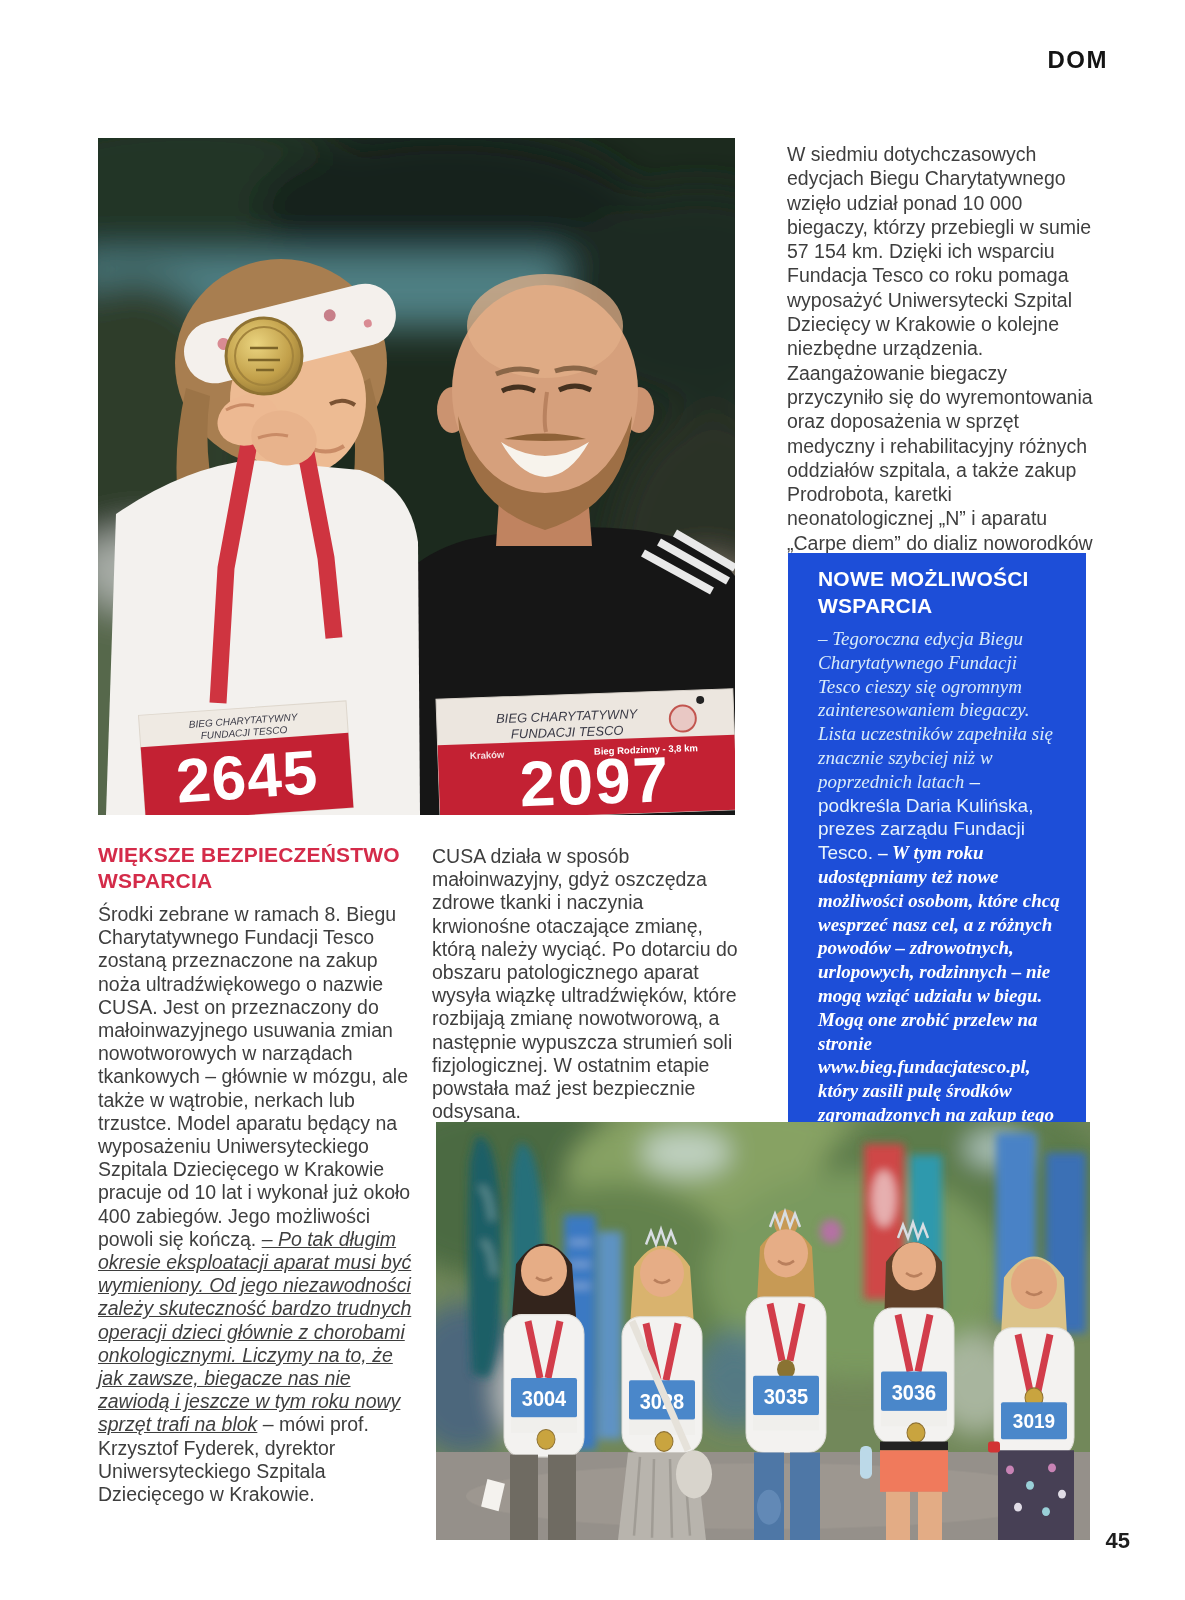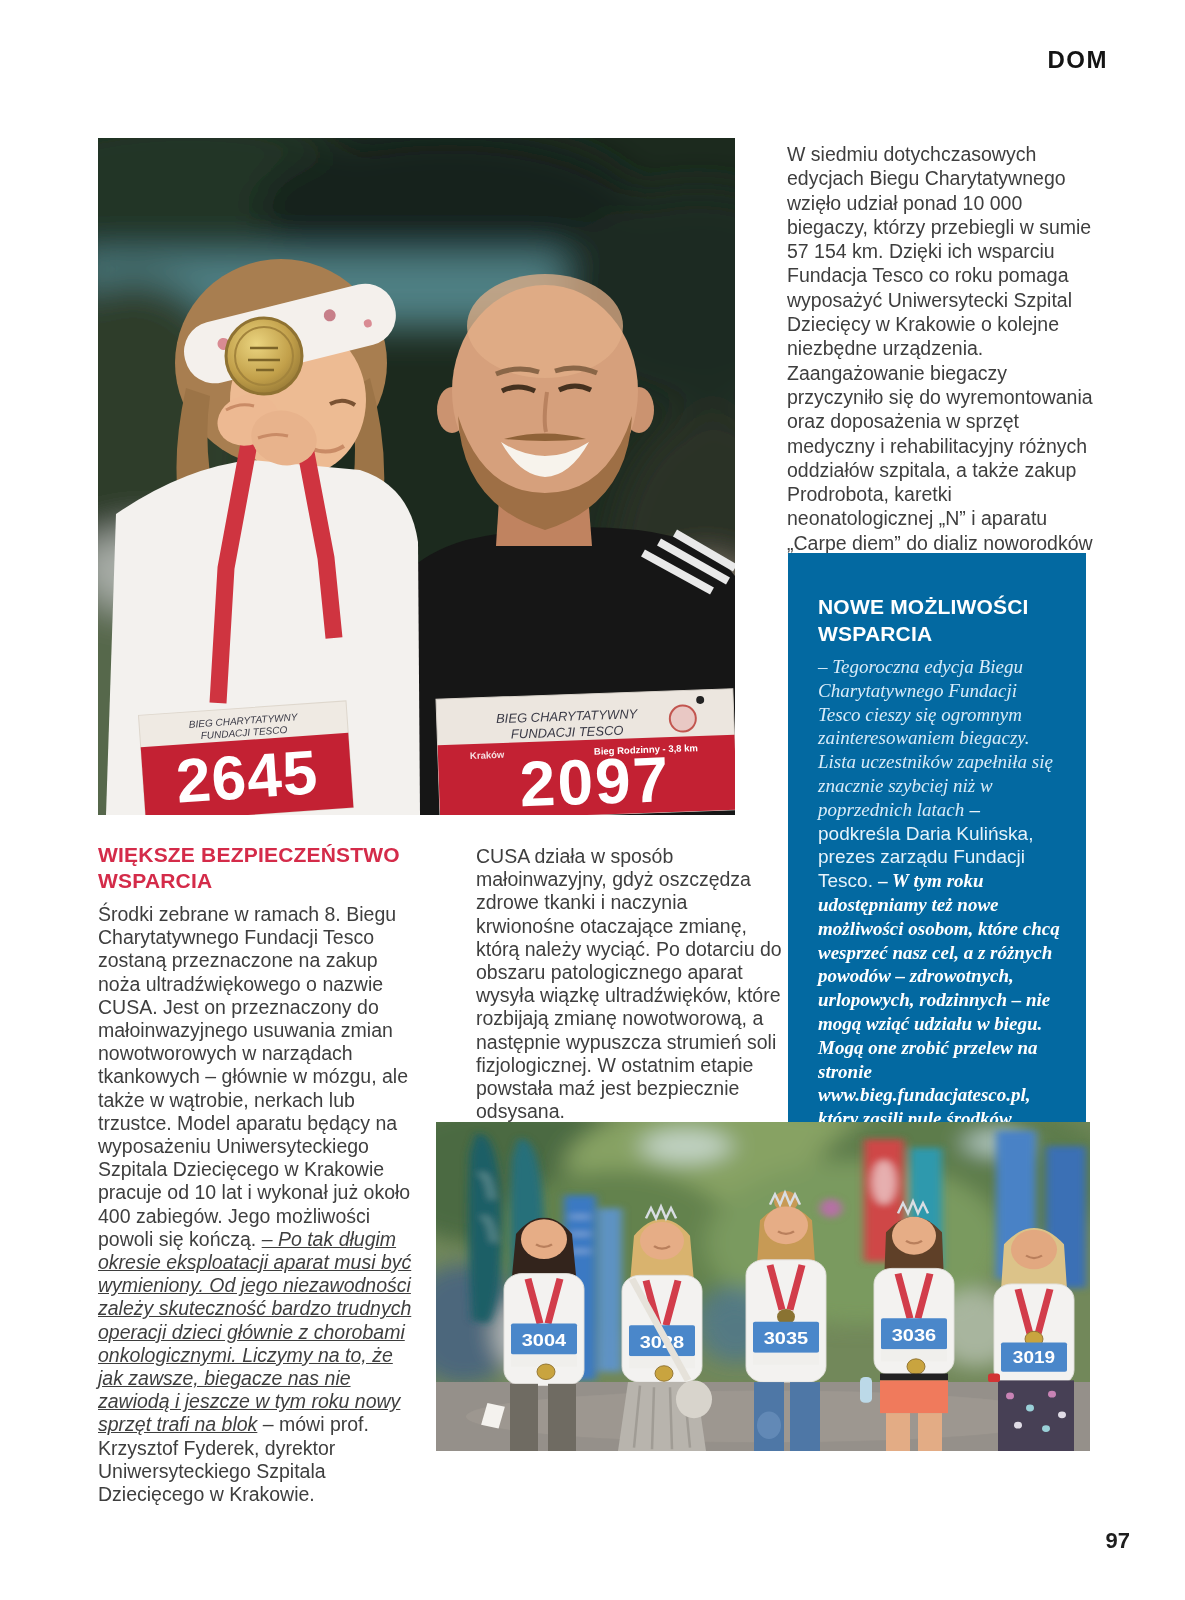--- a/index.html
+++ b/index.html
@@ -1,34 +1,34 @@
 <!DOCTYPE html>
 <html><head>
 <meta charset="utf-8">
 <style>
   html,body{margin:0;padding:0;background:#ffffff;}
   .page{position:relative;width:1185px;height:1600px;background:#ffffff;overflow:hidden;
         font-family:"Liberation Sans", sans-serif;}
   .dom-label{position:absolute;top:46px;right:77px;font-size:24px;font-weight:bold;
              letter-spacing:1.5px;color:#141414;}
   .photo-main{position:absolute;left:98px;top:138px;width:637px;height:677px;margin:0;}
-  .photo-bottom{position:absolute;left:436px;top:1122px;width:654px;height:329px;margin:0;}
+  .photo-bottom{position:absolute;left:436px;top:1122px;width:654px;height:418px;margin:0;}
   .photo-main svg,.photo-bottom svg{display:block;width:100%;height:100%;}
   .intro{position:absolute;left:787px;top:142px;width:308px;}
   .intro p{margin:0;font-size:19.5px;line-height:24.3px;color:#3e3e3e;}
   .blue-box{position:absolute;left:788px;top:553px;width:298px;height:646px;box-sizing:border-box;
-            padding:40px 26px 0 30px;background:#0369a1;overflow:hidden;}
+            padding:12px 26px 0 30px;background:#1d4ed8;overflow:hidden;}
   .bb-title{margin:0 0 8px 0;font-size:21px;line-height:27px;font-weight:800;color:#ffffff;
             letter-spacing:.2px;}
   .bb-body{margin:0;font-size:19px;line-height:23.8px;color:#d9ecf9;}
   .bb-body em{font-style:italic;font-family:Liberation Serif, serif;}
   .bb-body .bb-attrib{font-style:normal;color:#e7f3fb;}
   .bb-body strong em{color:#ffffff;font-weight:800;}
   .col-left{position:absolute;left:98px;top:842px;width:322px;}
-  .col-mid{position:absolute;left:432px;top:845px;width:315px;margin-left:44px;}
+  .col-mid{position:absolute;left:432px;top:845px;width:315px;}
   .col-heading{margin:0 0 9px 0;font-size:21px;line-height:26px;font-weight:800;color:#d42b49;
                letter-spacing:.2px;}
   .col-body{margin:0;font-size:19.5px;line-height:23.2px;color:#3e3e3e;}
   .col-body em{font-style:italic;text-decoration:underline;}
   .page-number{position:absolute;top:1528px;right:55px;font-size:22px;font-weight:bold;color:#1e1e1e;}
 </style>
 </head>
 <body>
 
 <div class="page">
@@ -271,15 +271,15 @@
           <circle cx="594" cy="332" r="4" fill="#9ad0d8"></circle>
         <circle cx="616" cy="316" r="4" fill="#c883b5"></circle>
           <circle cx="582" cy="352" r="4" fill="#e0dce6"></circle>
         <circle cx="610" cy="356" r="4" fill="#9ad0d8"></circle>
           <circle cx="626" cy="340" r="4" fill="#e0dce6"></circle>
         <rect x="552" y="292" width="12" height="10" rx="3" fill="#d23333"></rect>
       </g>
     </svg>
   </figure>
 
-  <span class="page-number">97</span>
+  <span class="page-number">45</span>
 
 </div>
 
 </body></html>

